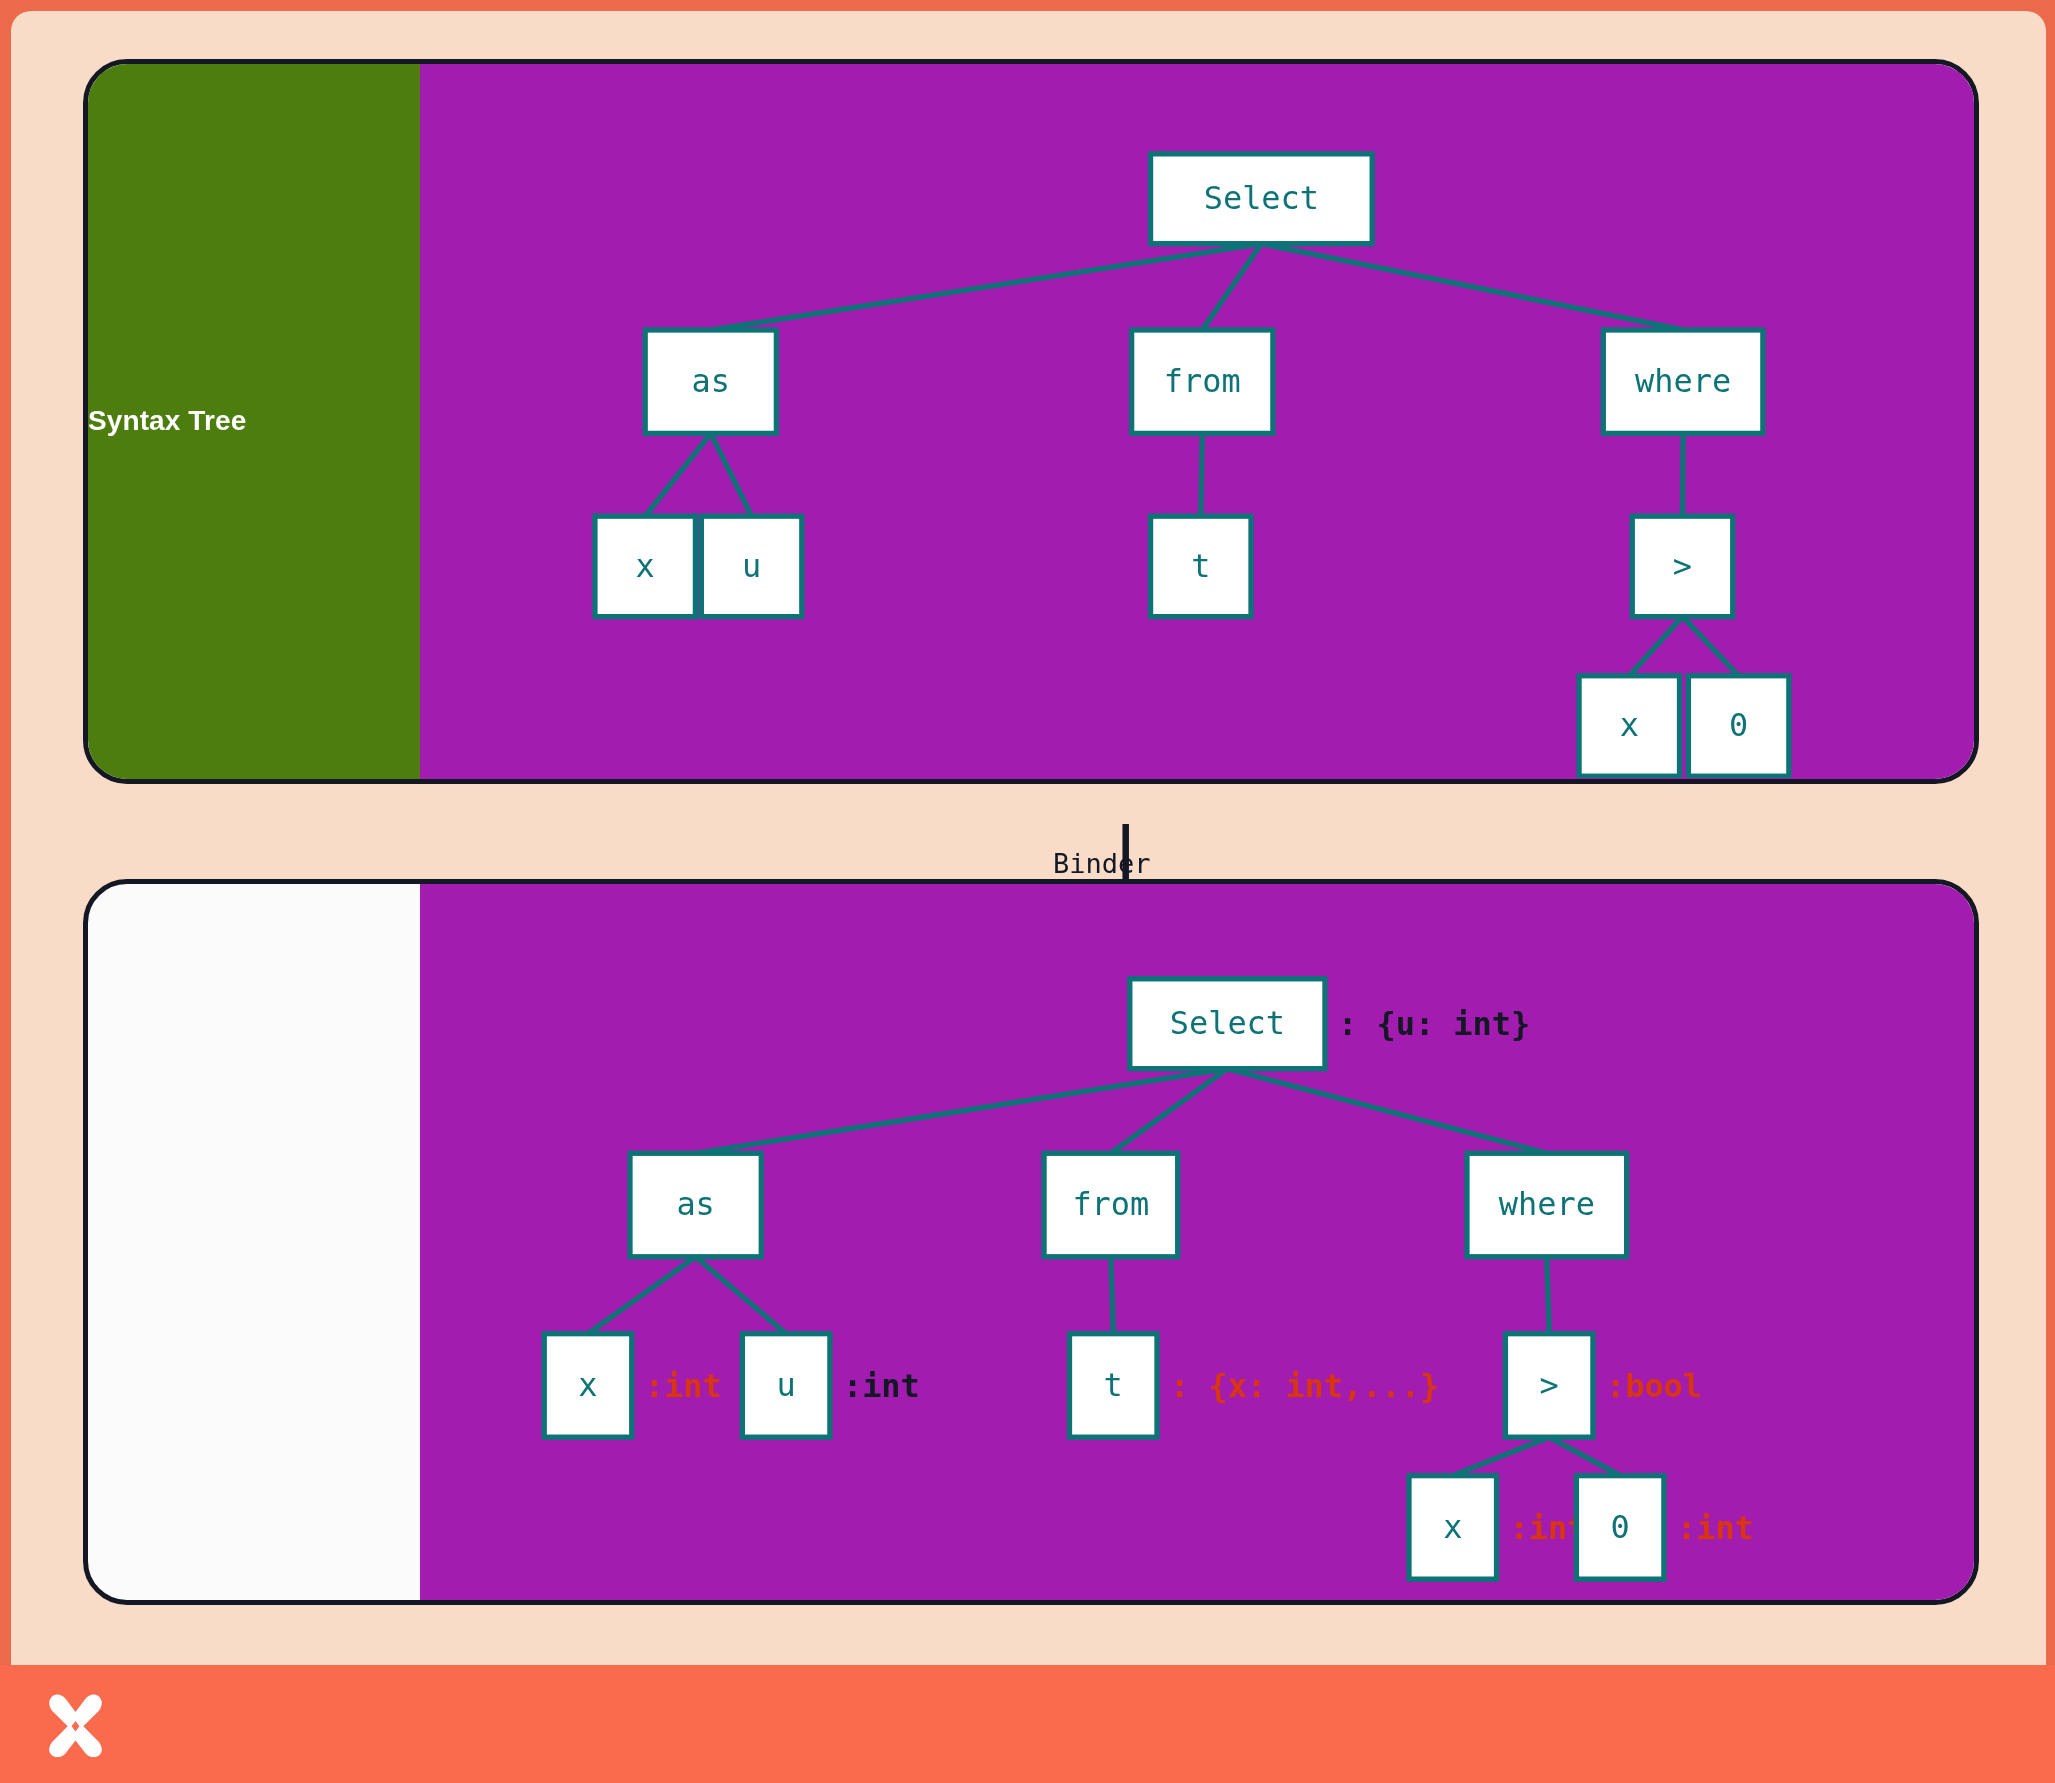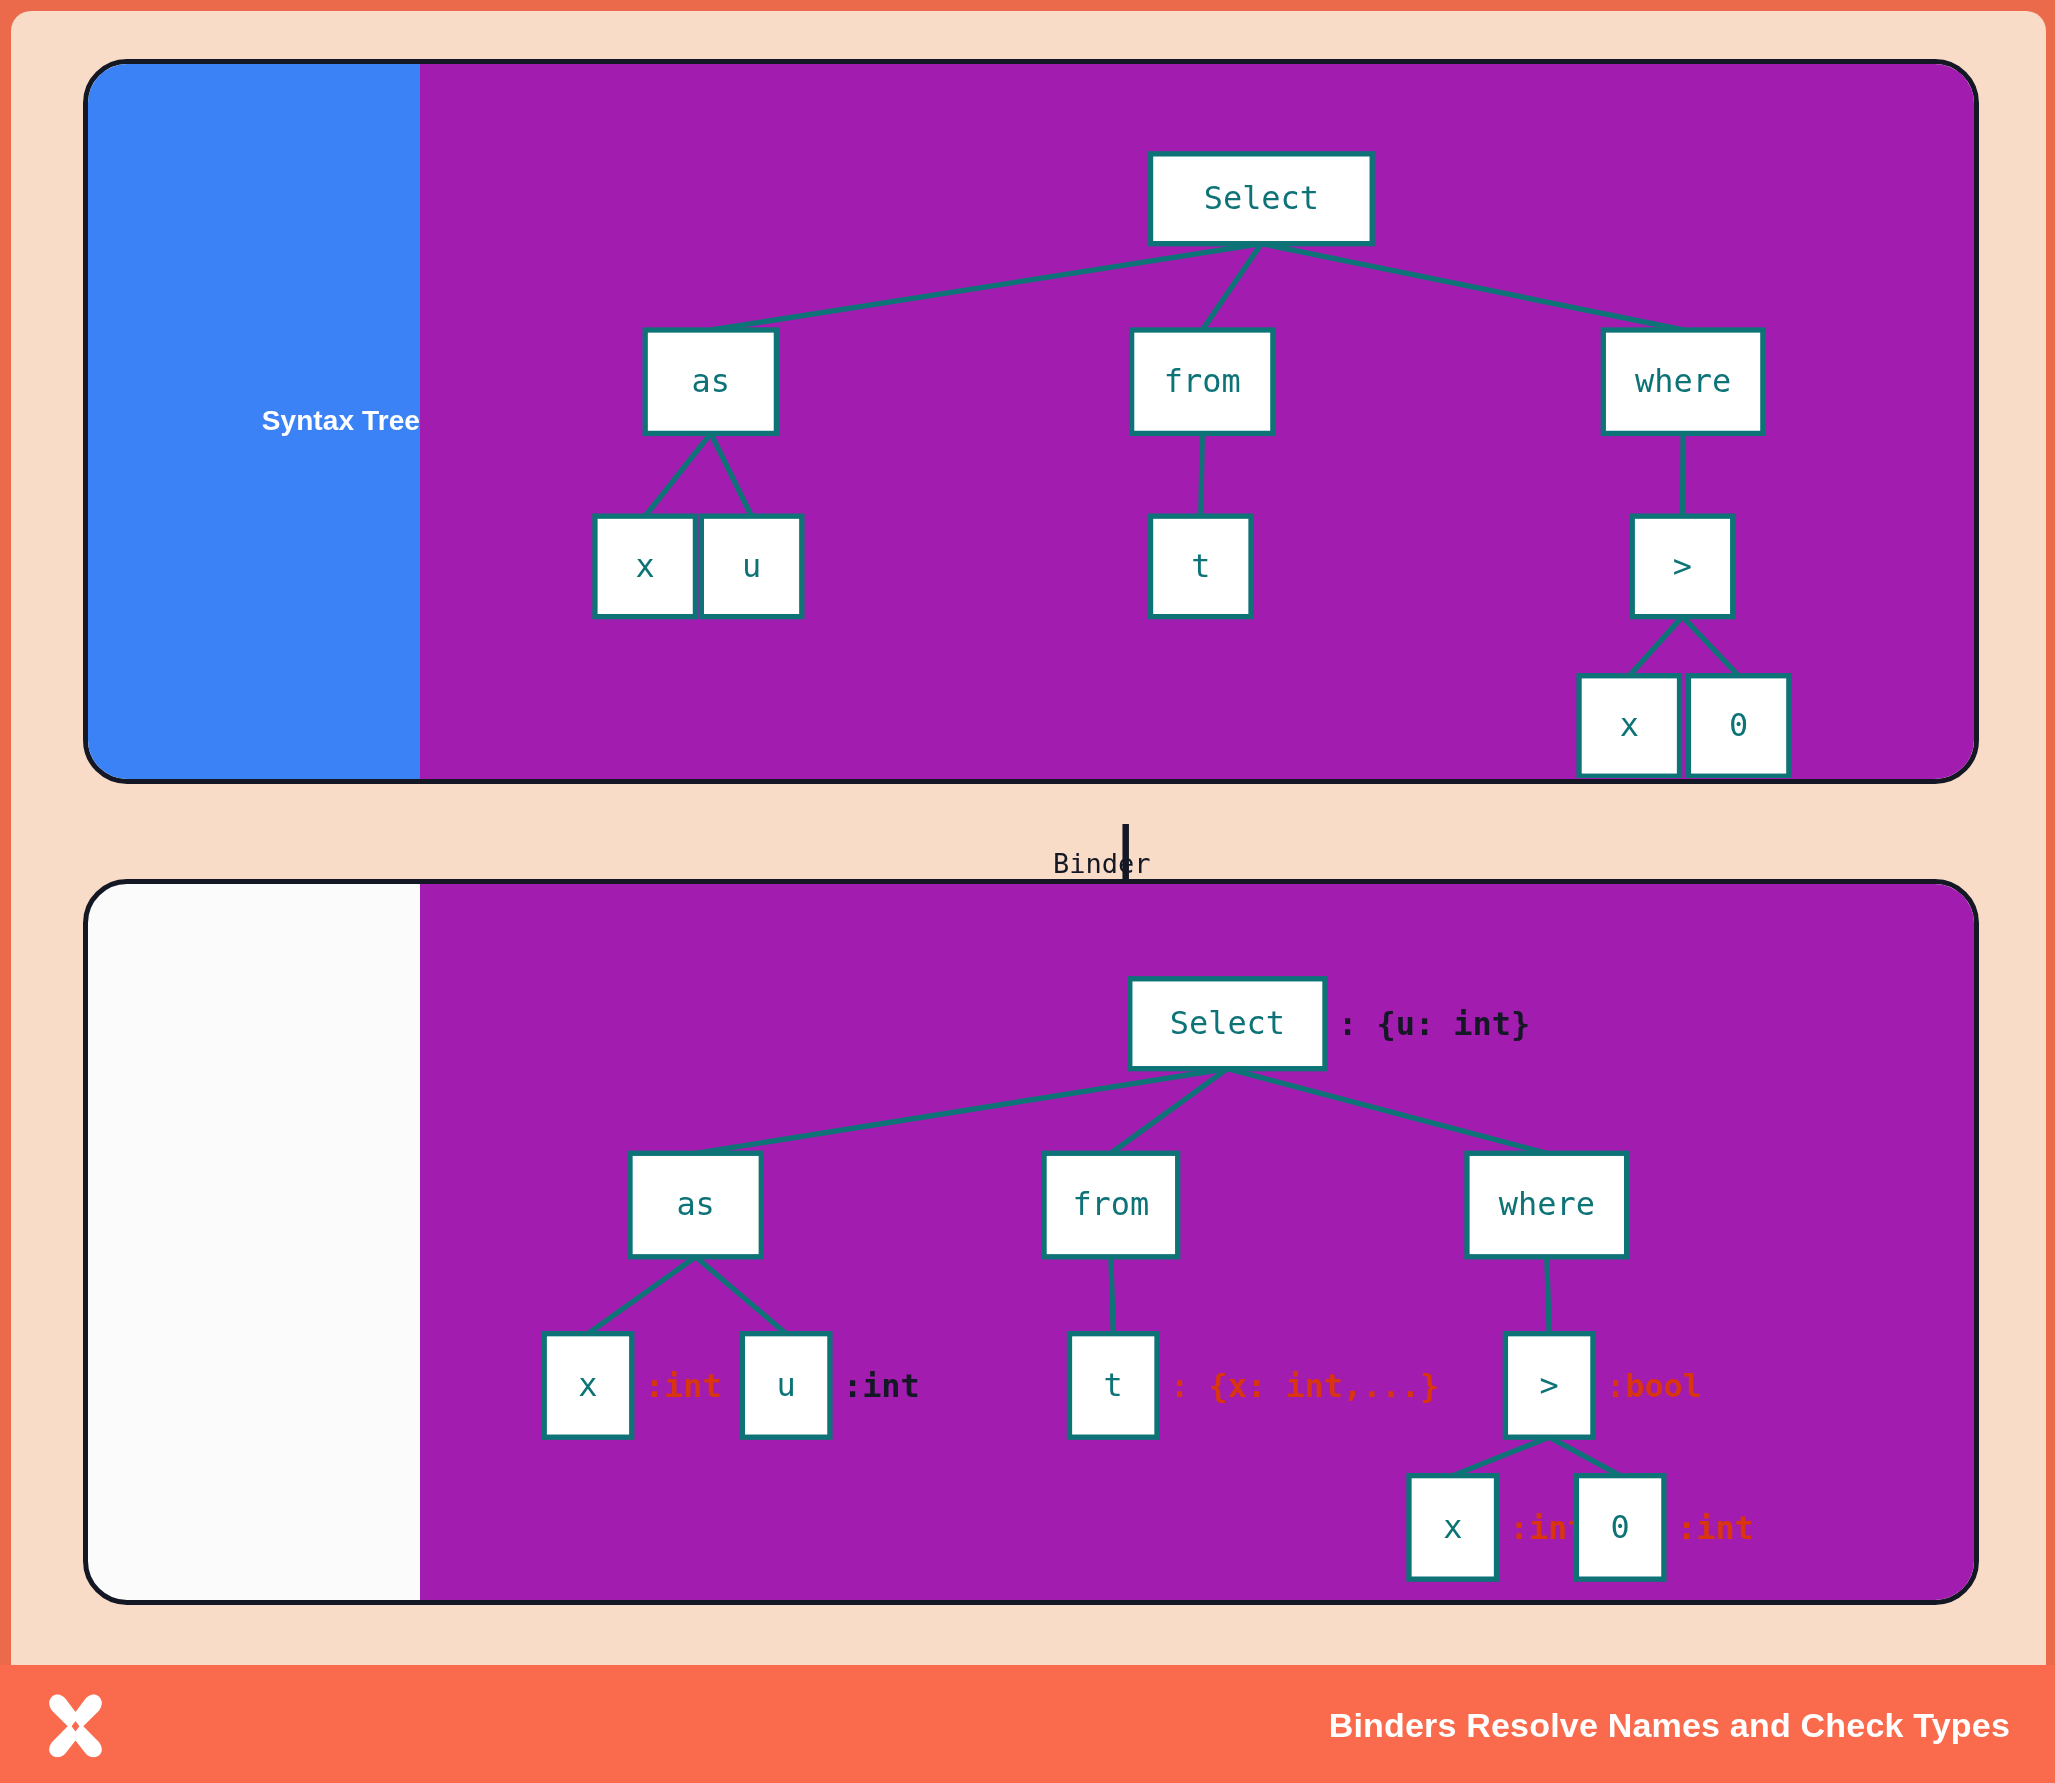--- a/index.html
+++ b/index.html
@@ -26,22 +26,22 @@
     background:#fbfbfb;
     border:5.3px solid #141824;
     border-radius:44px;
     box-sizing:border-box;
     overflow:hidden;
   }
   #panel-top{ left:83px; top:59px; width:1896px; height:725px; }
   #panel-bottom{ left:83px; top:879px; width:1896px; height:726px; }
   .sidebar{
     position:absolute;left:0;top:0;bottom:0;width:332px;
-    background:#3b82f6;
-    display:flex;align-items:center;justify-content:flex-end;
+    background:#4d7c0f;
+    display:flex;align-items:center;justify-content:flex-start;
     text-align:center;
   }
   .sidebar-label{
     color:#ffffff;
     font-size:28px;
     font-weight:700;
     line-height:1.52;
     letter-spacing:0.1px;
     white-space:pre-line;
   }
@@ -232,16 +232,15 @@
   </div>
 
   <div class="footer">
     <svg class="logo" viewBox="0 0 100 100">
       <path d="M14 6 C 8 12, 8 20, 14 28 L 38 52 L 14 76 C 8 84, 8 92, 14 97
                C 21 102, 29 100, 35 93 L 50 74 L 65 93 C 71 100, 79 102, 86 97
                C 92 92, 92 84, 86 76 L 62 52 L 86 28 C 92 20, 92 12, 86 6
                C 79 1, 71 3, 65 10 L 50 30 L 35 10 C 29 3, 21 1, 14 6 Z
                M50 44 L 56 52 L 50 60 L 44 52 Z" fill="#ffffff" fill-rule="evenodd"></path>
     </svg>
-    <div class="footer-text">Binders Resolve Names and Check Types</div>
   </div>
 </div>
 
 
 </body></html>

